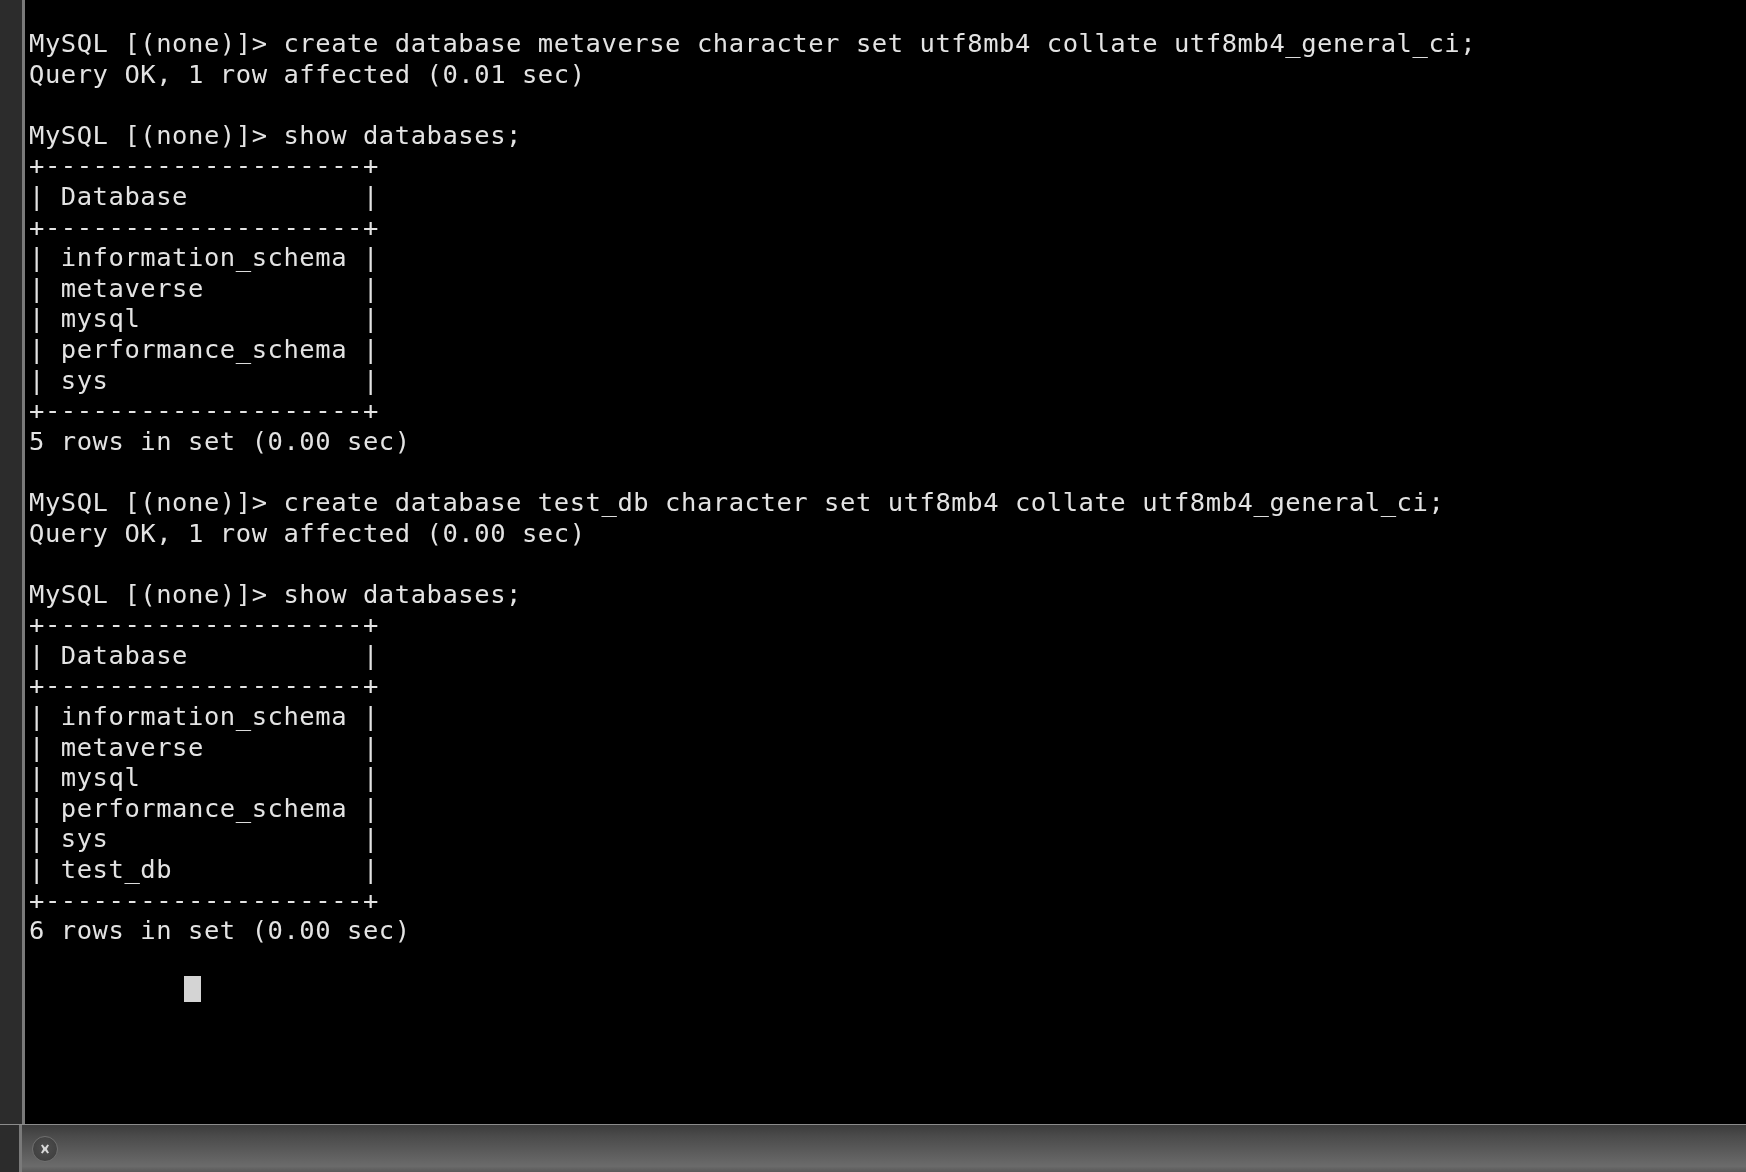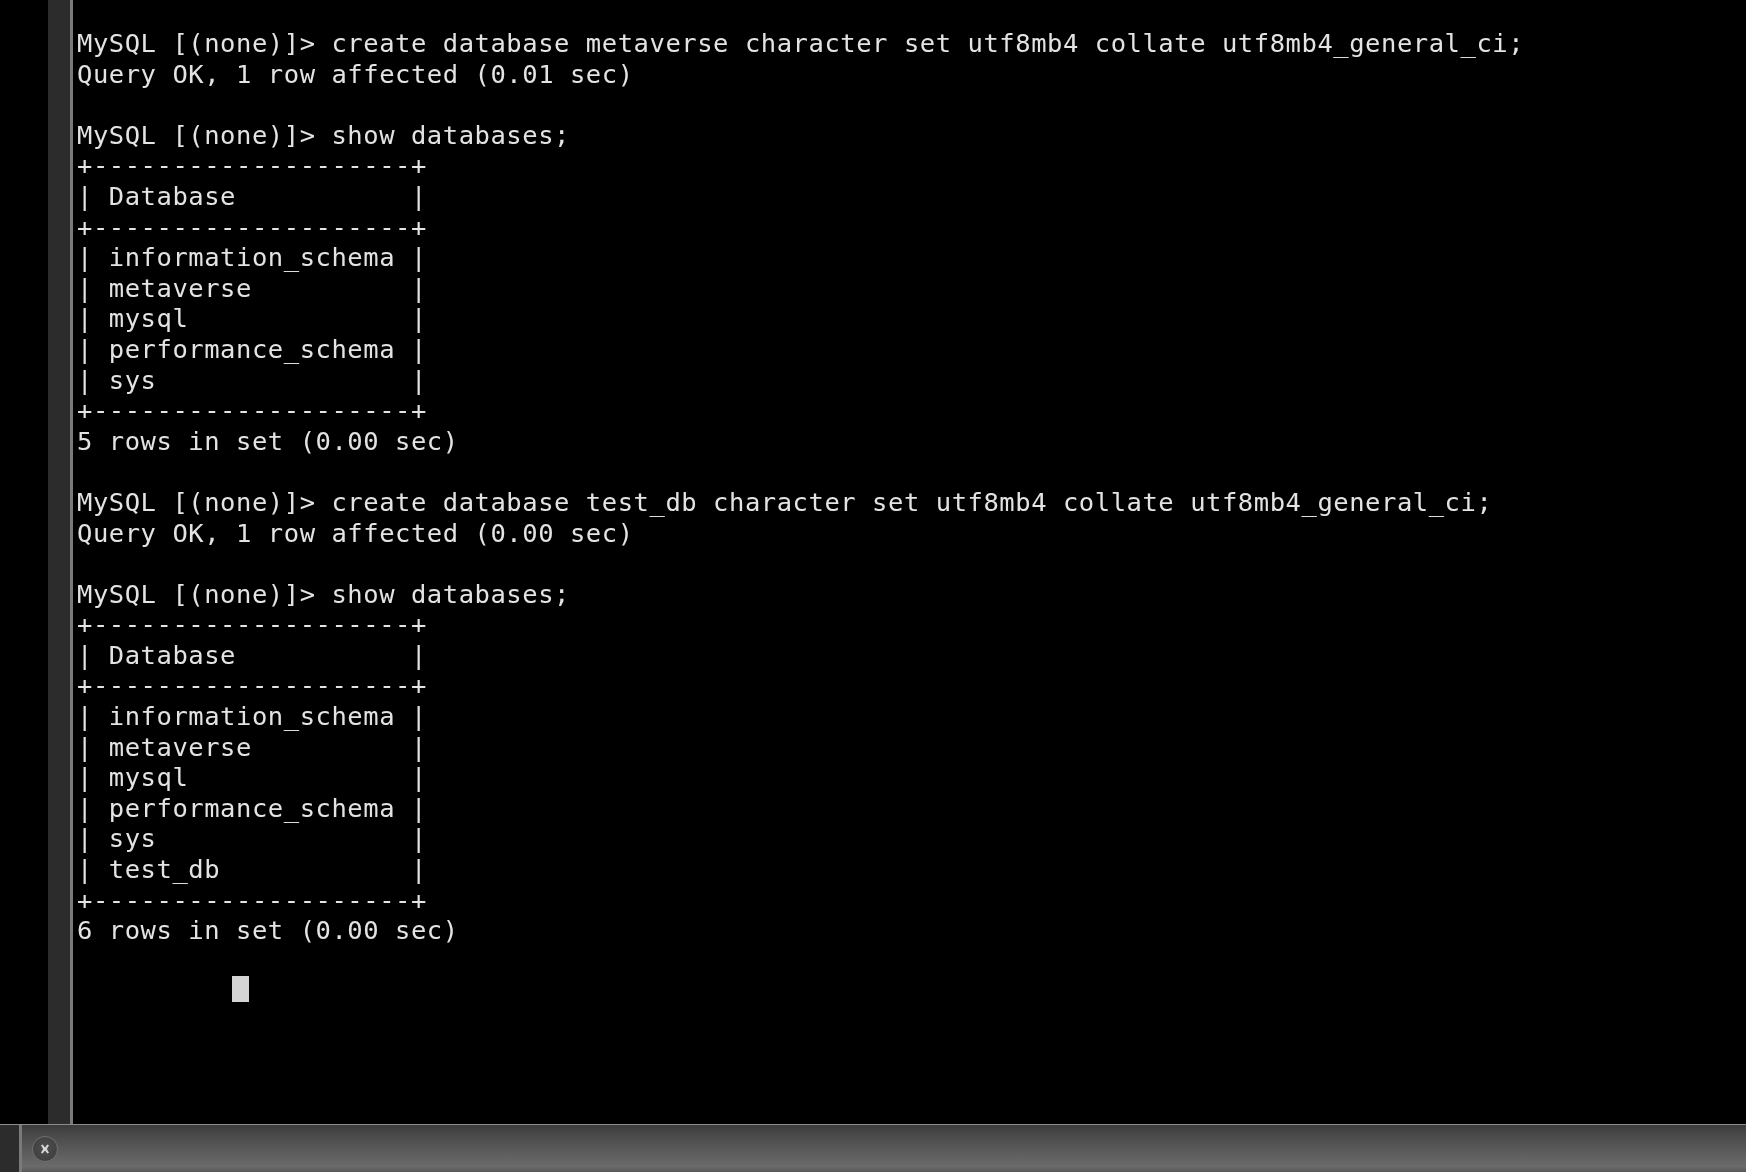--- a/index.html
+++ b/index.html
@@ -22,21 +22,20 @@
     flex-direction: column;
   }
   #terminal-body {
     position: relative;
     flex: 1 1 auto;
     display: flex;
     flex-direction: row;
     background: #000000;
     overflow: hidden;
     min-height: 0;
-    margin-left: 48px;
   }
   #left-gutter {
     width: 22px;
     flex: 0 0 22px;
     background: #2c2c2c;
     border-right: 3px solid #7a7a7a;
     height: 100%;
   }
   #screen {
     flex: 1 1 auto;

